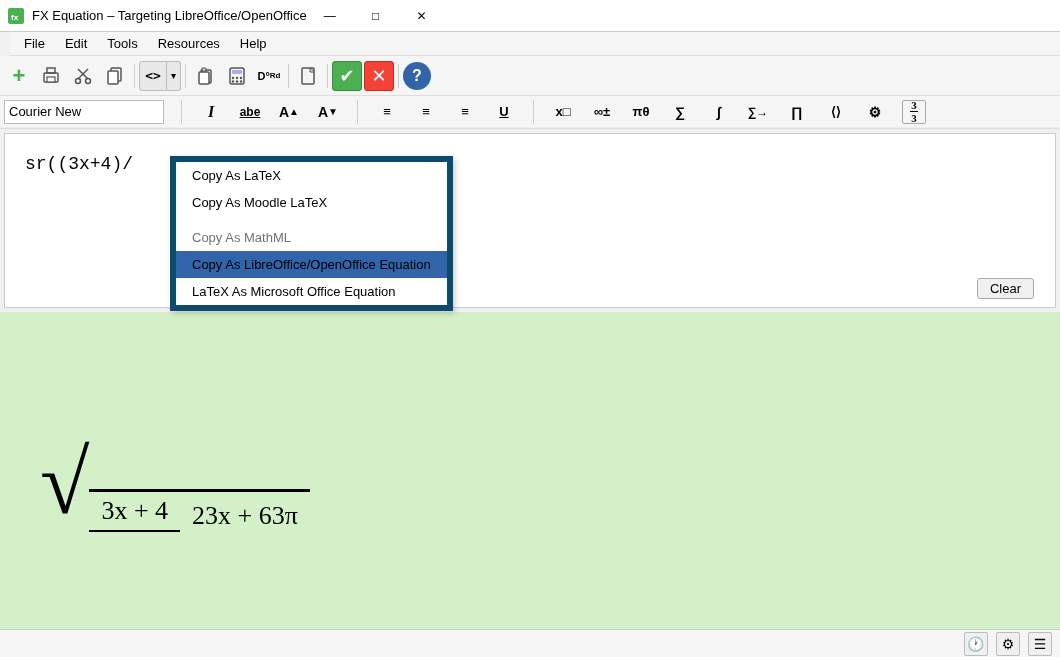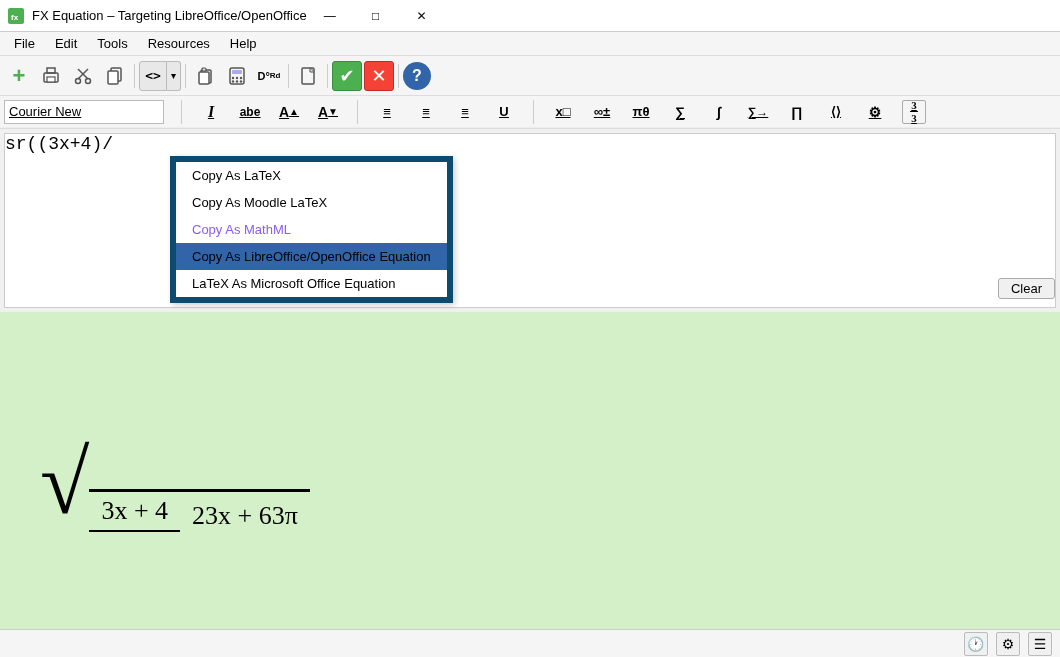--- a/index.html
+++ b/index.html
@@ -24,20 +24,21 @@
     }
 
     
     #menubar {
       background: #f5f5f5;
       height: 24px;
       display: flex;
       align-items: center;
       padding: 0 4px;
       border-bottom: 1px solid #ddd;
+      margin-left: 10px;
     }
     .menu-item {
       padding: 2px 10px;
       cursor: pointer;
       font-size: 13px;
     }
 
     
     #toolbar {
       background: #f5f5f5;
@@ -98,28 +99,28 @@
       background: white;
       border: 1px solid #ccc;
       margin: 4px;
       height: 175px;
       position: relative;
       display: flex;
       flex-direction: column;
     }
     #editor-content {
       flex: 1;
-      padding: 0;
+      padding: 20px;
       font-family: 'Courier New', monospace;
       font-size: 18px;
       color: #000;
     }
     #clear-btn {
       position: absolute;
-      right: 0;
+      right: 21px;
       bottom: 8px;
       padding: 2px 12px;
       background: #f0f0f0;
       border: 1px solid #aaa;
       border-radius: 3px;
       cursor: pointer;
       font-size: 13px;
     }
 
     
@@ -154,21 +155,21 @@
       z-index: 100;
       min-width: 270px;
     }
     .dropdown-item {
       padding: 6px 16px;
       cursor: pointer;
       font-size: 13px;
       white-space: nowrap;
     }
     .dropdown-item.active { background: #3264aa; color: #000000; }
-    .dropdown-item.disabled { color: #8b5cf6; cursor: default; }
+    .dropdown-item.disabled { color: #737373; cursor: default; margin-top: 8px; }
 
     
     #statusbar {
       height: 28px;
       background: #f5f5f5;
       border-top: 1px solid #ccc;
       display: flex;
       align-items: center;
       justify-content: flex-end;
       padding: 0 8px;
@@ -301,21 +302,21 @@
     <div class="tb-btn tb-btn-green" style="font-size:18px;">✔</div>
 
     <div class="tb-btn tb-btn-red" style="font-size:18px;">✕</div>
     <div class="tb-separator"></div>
 
     <div class="tb-btn" style="background:#3264aa; color:white; border-radius:50%; width:28px; height:28px; font-weight:bold; font-size:16px;">?</div>
   </div>
 
   <div style="display:flex; flex-direction:column; background:#f5f5f5; border-bottom:1px solid #ddd;">
 
-    <div id="fontbar" style="height:32px; display:flex; align-items:center; padding:2px 4px; gap:15px; border-bottom:1px solid #eee;text-decoration:underline;">
+    <div id="fontbar" style="height:32px; display:flex; align-items:center; padding:2px 4px; gap:15px; border-bottom:1px solid #eee;">
       <input type="text" class="font-select" value="Courier New" style="width: 160px;">
       <div class="tb-separator"></div>
       <div class="fmt-btn" style="font-style:italic; font-family:serif; font-size:16px;">I</div>
       <div class="fmt-btn" style="font-size:12px; text-decoration:underline;">abe</div>
       <div class="fmt-btn" style="font-size:14px;">A<span style="font-size:10px;">▲</span></div>
       <div class="fmt-btn" style="font-size:14px;">A<span style="font-size:10px;">▼</span></div>
       <div class="tb-separator"></div>
       <div class="fmt-btn">≡</div>
       <div class="fmt-btn">≡</div>
       <div class="fmt-btn">≡</div>

